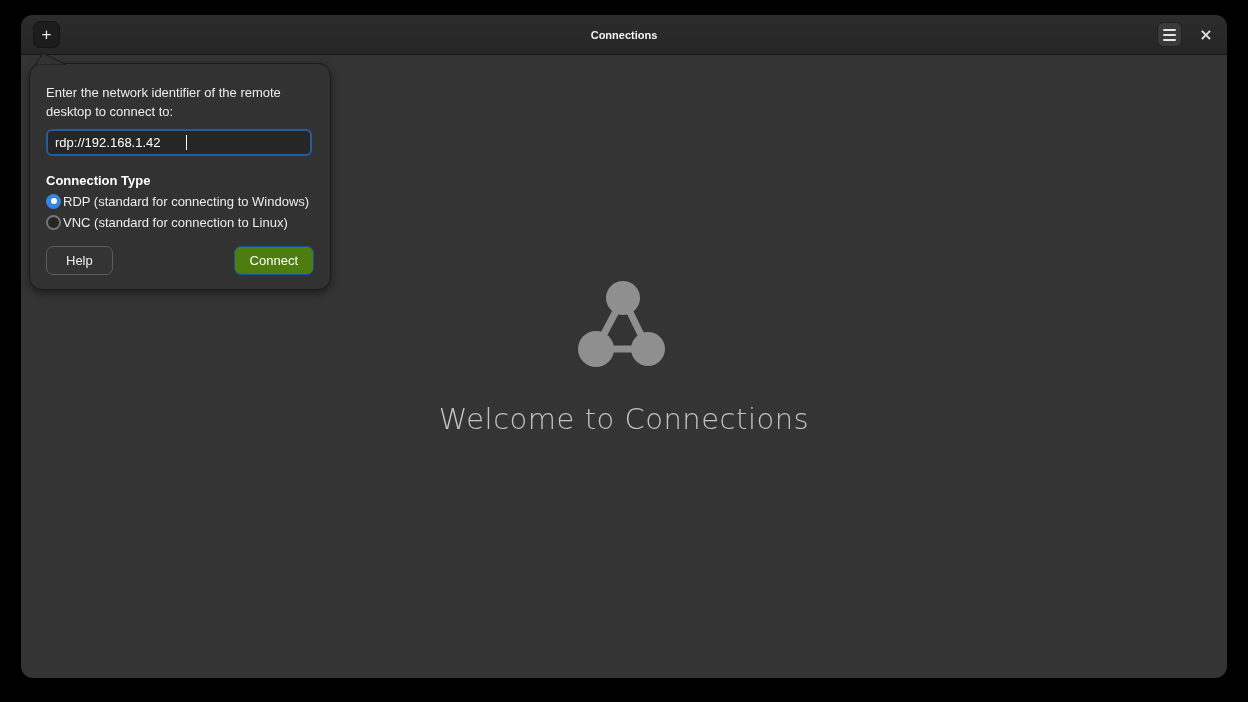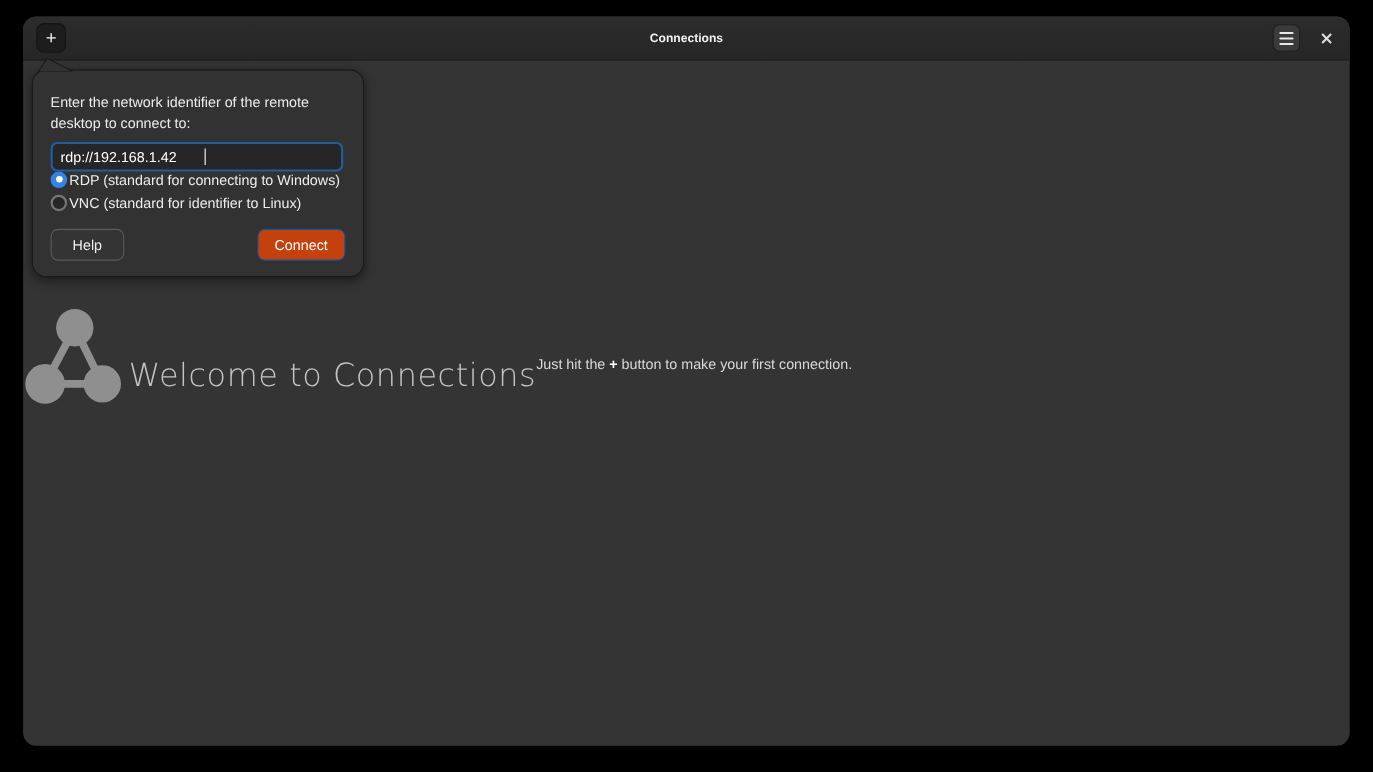--- a/index.html
+++ b/index.html
@@ -87,28 +87,28 @@
   .radio-label { color: #ececec; font-size: 13px; }
 
   .btn-row { display: flex; justify-content: space-between; margin-top: 16px; }
   .btn-help {
     padding: 6px 19px; font-size: 13px; color: #f0f0f0;
     background: #343434; border: 1px solid #5c5c5c; border-radius: 7px;
     cursor: pointer;
   }
   .btn-connect {
     padding: 6px 15px; font-size: 13px; color: #ffffff;
-    background: #c2410c; border: 1px solid #15539e; border-radius: 7px;
+    background: #4d7c0f; border: 1px solid #15539e; border-radius: 7px;
     cursor: pointer;
   }
 
   
   .empty-state {
     position: absolute; left: 0; right: 0; top: 264px;
-    display: flex; flex-direction: row; align-items: center;
+    display: flex; flex-direction: column; align-items: center;
   }
   .net-icon { display: block; }
   .welcome-title {
     margin-top: 33px;
     font-size: 29px; font-weight: 200; letter-spacing: 0.5px;
     color: #c3c3c3;
     font-family: "DejaVu Sans", "Liberation Sans", sans-serif;
   }
   .welcome-sub { margin-top: 12px; font-size: 13px; color: #d9d9d9; }
   .welcome-sub b { color: #ffffff; }
@@ -142,46 +142,46 @@
       <polygon points="5,13 13,1 36,13" fill="#323232" stroke="#1a1a1a" stroke-width="1"></polygon>
     </svg>
 
     <div class="prompt">Enter the network identifier of the remote desktop to connect to:</div>
 
     <div class="entry">
       <span>rdp://192.168.1.42</span>
       <span class="caret"></span>
     </div>
 
+    <div class="section-title">Connection Type</div>
 
     <div class="radio-row">
       <span class="radio checked">
           <span class="dot"></span>
         </span>
       <span class="radio-label">RDP (standard for connecting to Windows)</span>
     </div>
     <div class="radio-row">
       <span class="radio"></span>
-      <span class="radio-label">VNC (standard for identifier to Linux)</span>
+      <span class="radio-label">VNC (standard for connection to Linux)</span>
     </div>
 
     <div class="btn-row">
       <button class="btn-help">Help</button>
       <button class="btn-connect">Connect</button>
     </div>
   </div>
 
   <div class="empty-state">
     <svg class="net-icon" width="96" height="90" viewBox="0 0 96 90">
       <g stroke="#8f8f8f" stroke-width="7">
         <line x1="47" y1="19" x2="20" y2="70"></line>
         <line x1="47" y1="19" x2="72" y2="70"></line>
         <line x1="20" y1="70" x2="72" y2="70"></line>
       </g>
       <circle cx="47" cy="19" r="17" fill="#8f8f8f"></circle>
       <circle cx="20" cy="70" r="18" fill="#8f8f8f"></circle>
       <circle cx="72" cy="70" r="17" fill="#8f8f8f"></circle>
     </svg>
     <div class="welcome-title">Welcome to Connections</div>
-    <div class="welcome-sub"><span>Just hit the </span><b>+</b><span> button to make your first connection.</span></div>
   </div>
 
 </div>
 
 </body></html>

